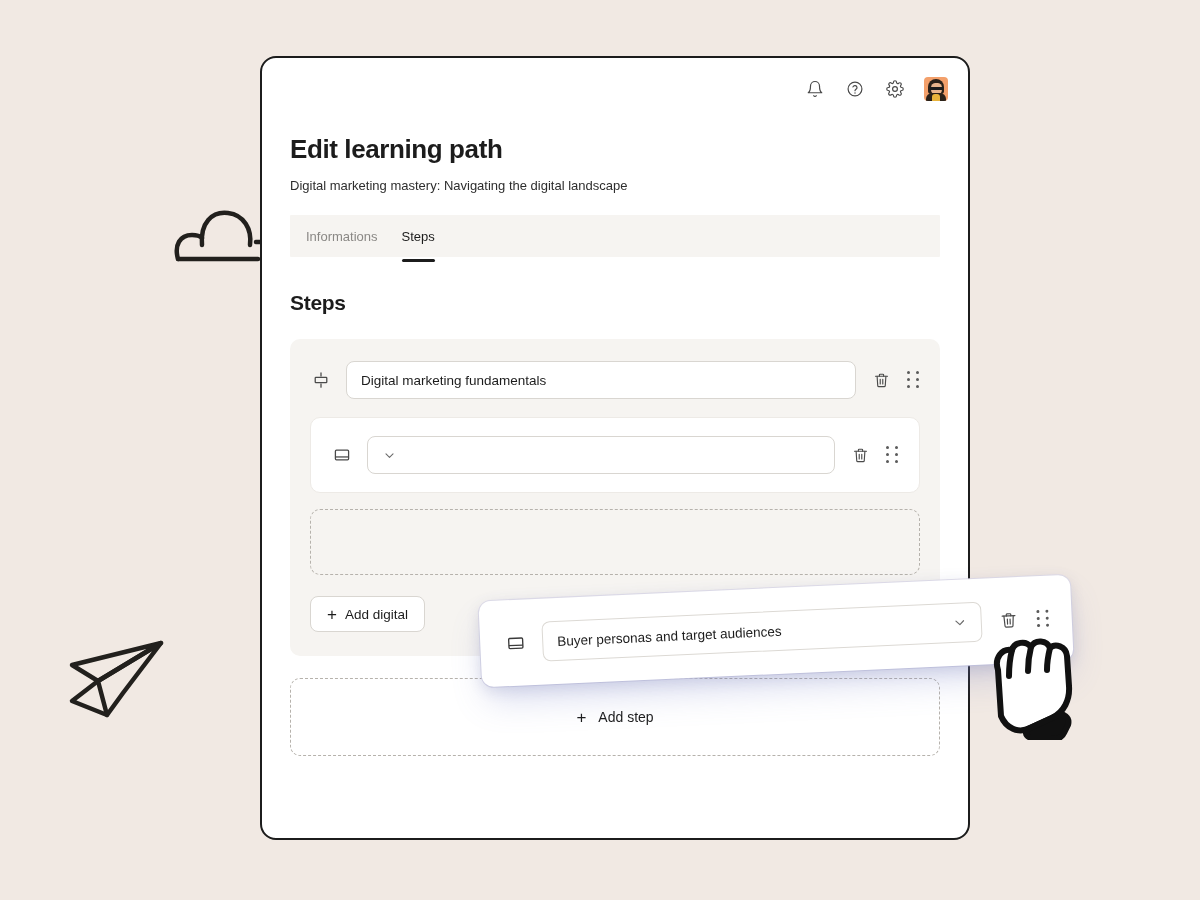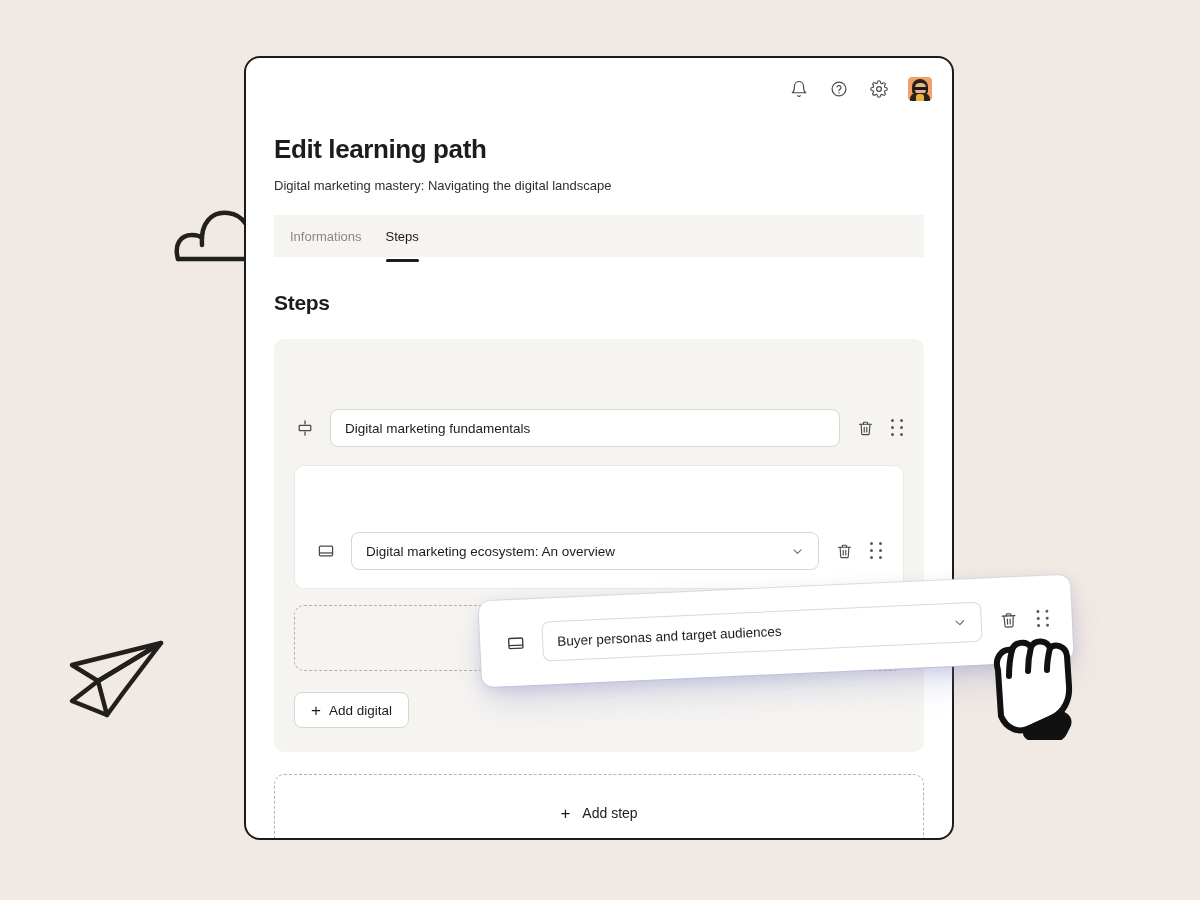--- a/index.html
+++ b/index.html
@@ -16,21 +16,21 @@
   }
 
   
   .doodle { position: absolute; pointer-events: none; }
   #cloud-doodle { left: 170px; top: 205px; }
   #plane-doodle { left: 62px; top: 635px; }
 
   
   #app-window {
     position: absolute;
-    left: 244px;
+    left: 260px;
     top: 56px;
     width: 710px;
     height: 784px;
     background: #FFFFFF;
     border: 2px solid #1C1C1C;
     border-radius: 16px;
     overflow: hidden;
   }
 
   
@@ -150,21 +150,20 @@
   .step-card {
     margin-top: 24px;
     background: #F6F4F1;
     border-radius: 10px;
     padding: 22px 20px 24px 20px;
   }
   .row {
     display: flex;
     align-items: center;
     gap: 14px;
-    margin-top: 48px;
   }
   .row-icon {
     width: 22px; height: 22px;
     flex: none;
     display: flex; align-items: center; justify-content: center;
     color: #4A4A4A;
   }
   .text-field {
     flex: 1;
     height: 38px;
@@ -394,21 +393,20 @@
       
       <div class="course-card">
         <div class="row">
           <span class="row-icon">
             <svg width="18" height="18" viewBox="0 0 24 24" fill="none" stroke="currentColor" stroke-width="1.7" stroke-linejoin="round">
               <rect x="3.2" y="5.6" width="17.6" height="12.8" rx="1.4"></rect>
               <path d="M3.2 14.6h17.6"></path>
             </svg>
           </span>
           <div class="text-field">
-            <span class="value">Digital marketing ecosystem: An overview</span>
             <span class="chevron">
               <svg width="13" height="13" viewBox="0 0 24 24" fill="none" stroke="currentColor" stroke-width="2" stroke-linecap="round" stroke-linejoin="round">
                 <path d="M5.5 9l6.5 6.5L18.5 9"></path>
               </svg>
             </span>
           </div>
           <span class="icon-btn">
             <svg width="17" height="17" viewBox="0 0 24 24" fill="none" stroke="currentColor" stroke-width="1.6" stroke-linecap="round" stroke-linejoin="round">
               <path d="M3.5 6h17"></path>
               <path d="M9 6V4.2a1 1 0 0 1 1-1h4a1 1 0 0 1 1 1V6"></path>

